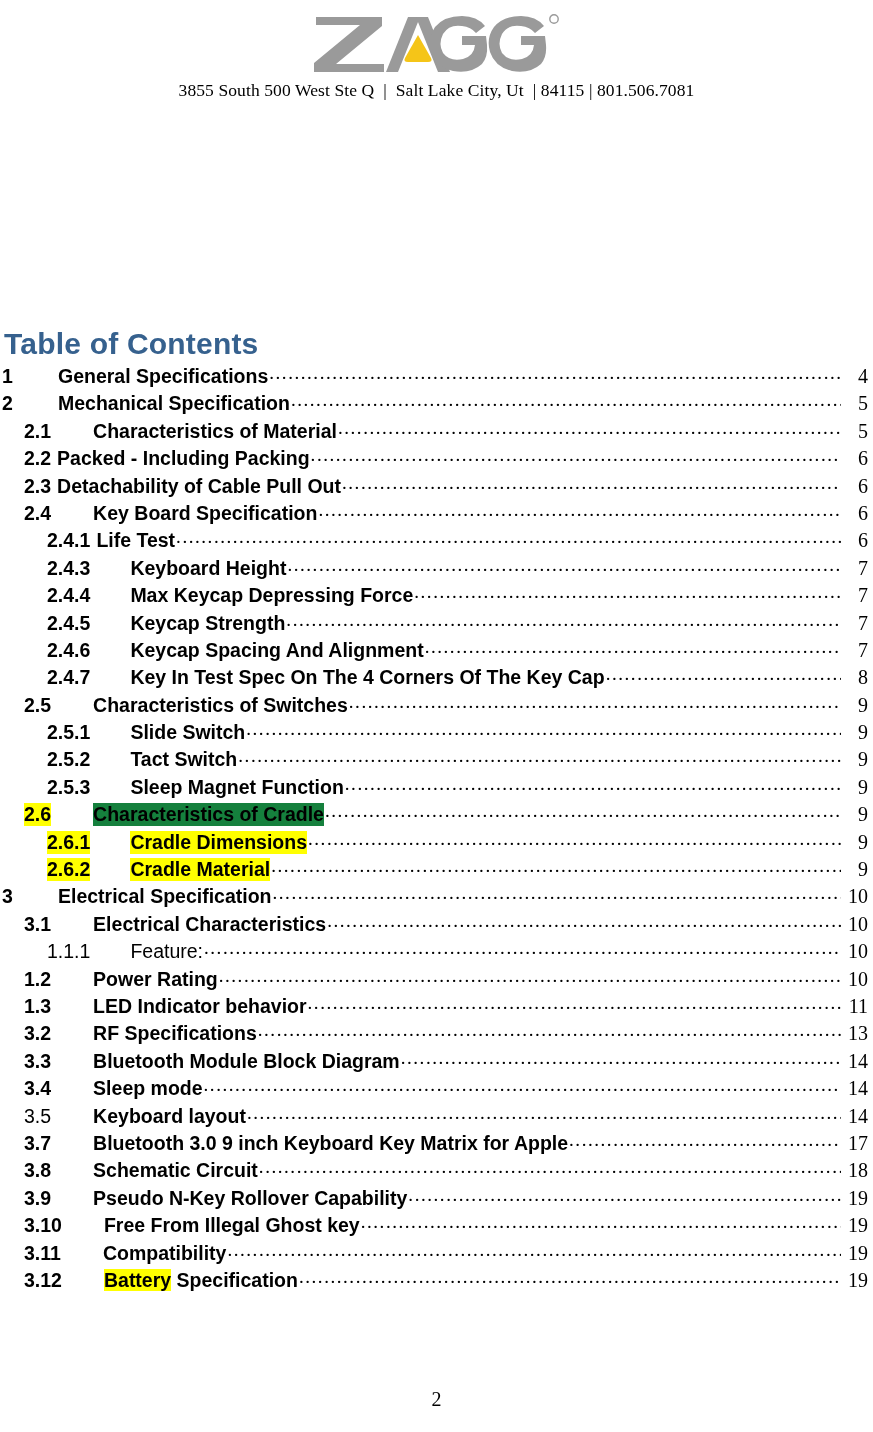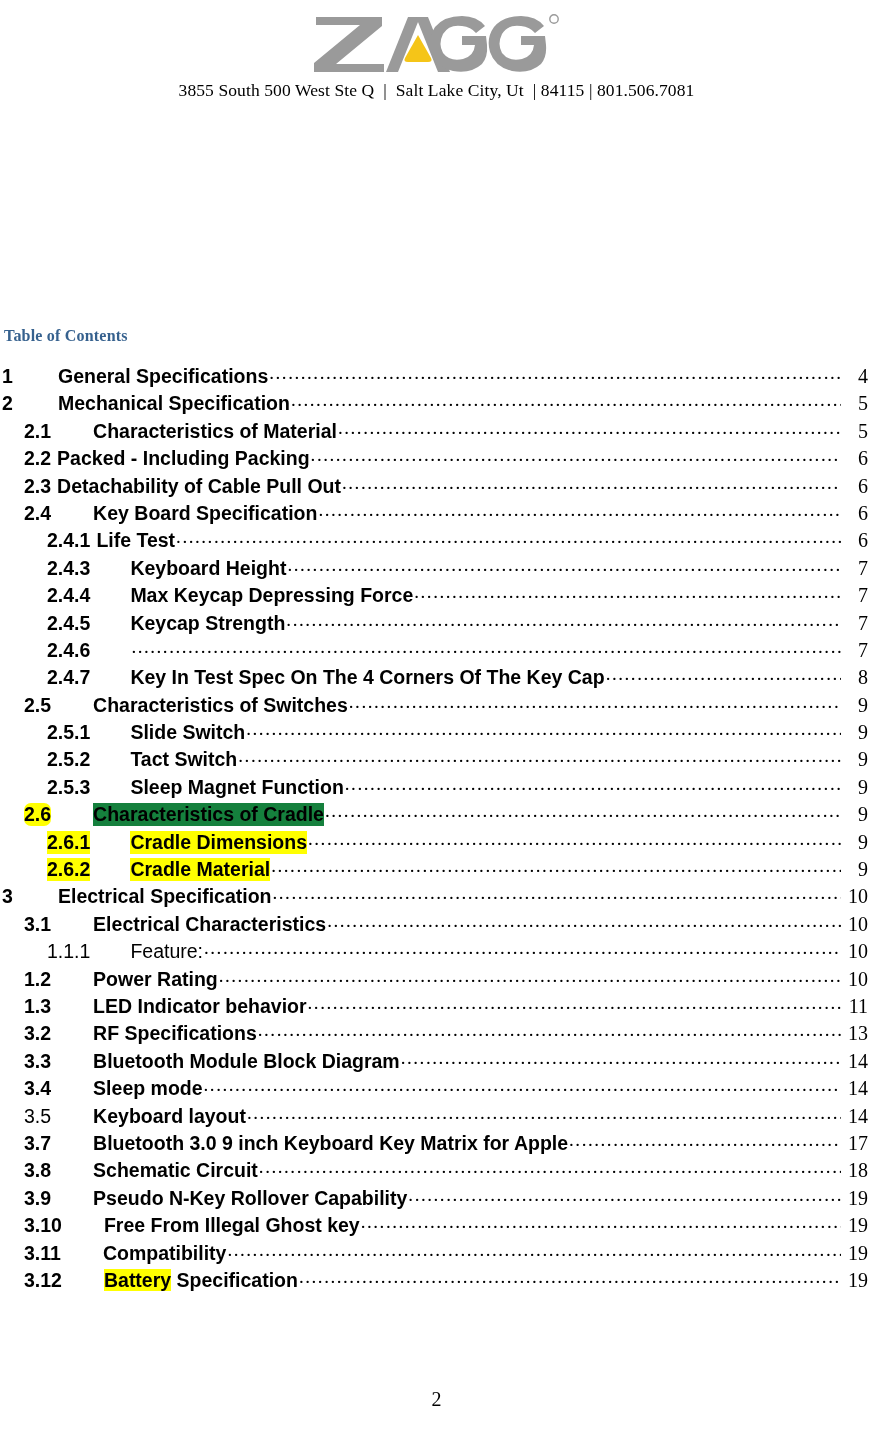--- a/index.html
+++ b/index.html
@@ -38,23 +38,23 @@
     letter-spacing: 0.1px;
     margin-top: 6px;
     white-space: pre;
   }
 
   
   .toc-heading {
     position: absolute;
     left: 4px;
     top: 327px;
-    font-family: Liberation Serif, serif;
+    font-family: Liberation Sans, sans-serif;
     font-weight: bold;
-    font-size: 16px;
+    font-size: 30px;
     color: #36618E;
     letter-spacing: 0.2px;
   }
 
   
   .toc {
     position: absolute;
     left: 0px;
     top: 364px;
     width: 873px;
@@ -172,27 +172,27 @@
     <div class="toc-row lvl1"><span class="num">1</span><span class="gap-tab"></span><span class="title">General Specifications</span><span class="leader"></span><span class="page">4</span></div>
     <div class="toc-row lvl1"><span class="num">2</span><span class="gap-tab"></span><span class="title">Mechanical Specification</span><span class="leader"></span><span class="page">5</span></div>
     <div class="toc-row lvl2"><span class="num">2.1</span><span class="gap-tab"></span><span class="title">Characteristics of Material</span><span class="leader"></span><span class="page">5</span></div>
     <div class="toc-row lvl2"><span class="num">2.2</span><span class="gap-space"></span><span class="title">Packed - Including Packing</span><span class="leader"></span><span class="page">6</span></div>
     <div class="toc-row lvl2"><span class="num">2.3</span><span class="gap-space"></span><span class="title">Detachability of Cable Pull Out</span><span class="leader"></span><span class="page">6</span></div>
     <div class="toc-row lvl2"><span class="num">2.4</span><span class="gap-tab"></span><span class="title">Key Board Specification</span><span class="leader"></span><span class="page">6</span></div>
     <div class="toc-row lvl3"><span class="num">2.4.1</span><span class="gap-space"></span><span class="title">Life Test</span><span class="leader"></span><span class="page">6</span></div>
     <div class="toc-row lvl3"><span class="num">2.4.3</span><span class="gap-tab"></span><span class="title">Keyboard Height</span><span class="leader"></span><span class="page">7</span></div>
     <div class="toc-row lvl3"><span class="num">2.4.4</span><span class="gap-tab"></span><span class="title">Max Keycap Depressing Force</span><span class="leader"></span><span class="page">7</span></div>
     <div class="toc-row lvl3"><span class="num">2.4.5</span><span class="gap-tab"></span><span class="title">Keycap Strength</span><span class="leader"></span><span class="page">7</span></div>
-    <div class="toc-row lvl3"><span class="num">2.4.6</span><span class="gap-tab"></span><span class="leader"></span><span class="page">7</span></div>
+    <div class="toc-row lvl3"><span class="num">2.4.6</span><span class="gap-tab"></span><span class="title">Keycap Spacing And Alignment</span><span class="leader"></span><span class="page">7</span></div>
     <div class="toc-row lvl3"><span class="num">2.4.7</span><span class="gap-tab"></span><span class="title">Key In Test Spec On The 4 Corners Of The Key Cap</span><span class="leader"></span><span class="page">8</span></div>
     <div class="toc-row lvl2"><span class="num">2.5</span><span class="gap-tab"></span><span class="title">Characteristics of Switches</span><span class="leader"></span><span class="page">9</span></div>
     <div class="toc-row lvl3"><span class="num">2.5.1</span><span class="gap-tab"></span><span class="title">Slide Switch</span><span class="leader"></span><span class="page">9</span></div>
     <div class="toc-row lvl3"><span class="num">2.5.2</span><span class="gap-tab"></span><span class="title">Tact Switch</span><span class="leader"></span><span class="page">9</span></div>
     <div class="toc-row lvl3"><span class="num">2.5.3</span><span class="gap-tab"></span><span class="title">Sleep Magnet Function</span><span class="leader"></span><span class="page">9</span></div>
-    <div class="toc-row lvl2"><span class="num" style="background: rgb(255, 255, 0); border-radius: 7px;">2.6</span><span class="gap-tab" style="background: rgb(255, 255, 0);"></span><span class="title" style="background: #15803d;">Characteristics of Cradle</span><span class="leader"></span><span class="page">9</span></div>
+    <div class="toc-row lvl2"><span class="num" style="background: rgb(255, 255, 0);">2.6</span><span class="gap-tab" style="background: rgb(255, 255, 0);"></span><span class="title" style="background: #15803d;">Characteristics of Cradle</span><span class="leader"></span><span class="page">9</span></div>
     <div class="toc-row lvl3"><span class="num" style="background: rgb(255, 255, 0);">2.6.1</span><span class="gap-tab" style="background: rgb(255, 255, 0);"></span><span class="title" style="background: rgb(255, 255, 0);">Cradle Dimensions</span><span class="leader"></span><span class="page">9</span></div>
     <div class="toc-row lvl3"><span class="num" style="background: rgb(255, 255, 0);">2.6.2</span><span class="gap-tab" style="background: rgb(255, 255, 0);"></span><span class="title" style="background: rgb(255, 255, 0);">Cradle Material</span><span class="leader"></span><span class="page">9</span></div>
     <div class="toc-row lvl1"><span class="num">3</span><span class="gap-tab"></span><span class="title">Electrical Specification</span><span class="leader"></span><span class="page">10</span></div>
     <div class="toc-row lvl2"><span class="num">3.1</span><span class="gap-tab"></span><span class="title">Electrical Characteristics</span><span class="leader"></span><span class="page">10</span></div>
     <div class="toc-row lvl3"><span class="num thin">1.1.1</span><span class="gap-tab"></span><span class="title thin">Feature:</span><span class="leader"></span><span class="page">10</span></div>
     <div class="toc-row lvl2"><span class="num">1.2</span><span class="gap-tab"></span><span class="title">Power Rating</span><span class="leader"></span><span class="page">10</span></div>
     <div class="toc-row lvl2"><span class="num">1.3</span><span class="gap-tab"></span><span class="title">LED Indicator behavior</span><span class="leader"></span><span class="page">11</span></div>
     <div class="toc-row lvl2"><span class="num">3.2</span><span class="gap-tab"></span><span class="title">RF Specifications</span><span class="leader"></span><span class="page">13</span></div>
     <div class="toc-row lvl2"><span class="num">3.3</span><span class="gap-tab"></span><span class="title">Bluetooth Module Block Diagram</span><span class="leader"></span><span class="page">14</span></div>
     <div class="toc-row lvl2"><span class="num">3.4</span><span class="gap-tab"></span><span class="title">Sleep mode</span><span class="leader"></span><span class="page">14</span></div>

